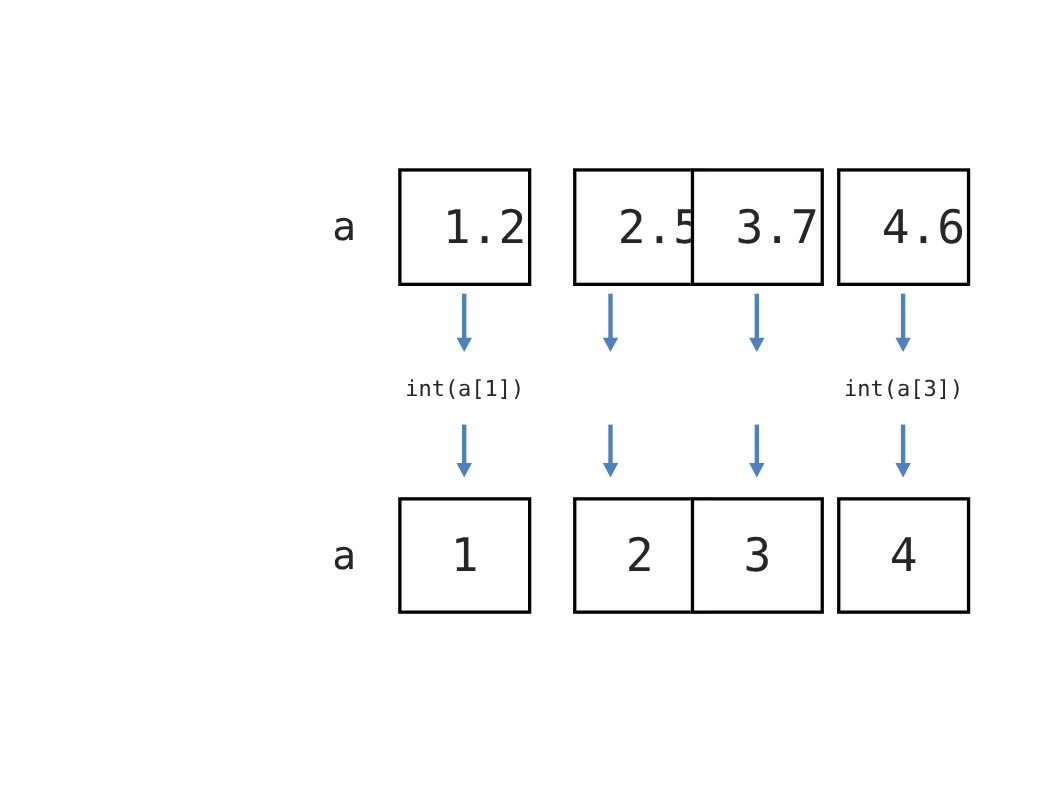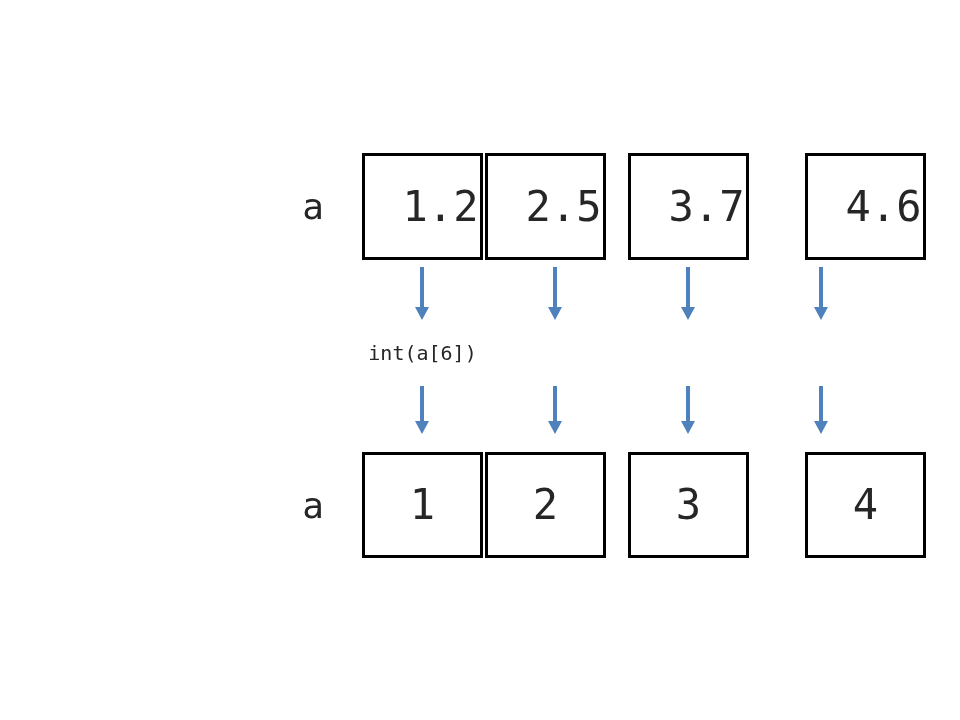--- a/index.html
+++ b/index.html
@@ -27,23 +27,23 @@
     background: var(--bg-color);
     display: flex;
     align-items: center;
     justify-content: center;
     font-size: 42px;
     line-height: 1;
   }
   .box.rtop { top: 153px; padding-left: 36px; }
   .box.rbot { top: 452px; height: 106px; }
   .bx0 { left: 362px; }
-  .bx1 { left: 485px; }
+  .bx1 { left: 521px; }
   .bx2 { left: 628px; }
-  .bx3 { left: 761px; margin-left: 44px; }
+  .bx3 { left: 761px; }
   .row-label {
     position: absolute;
     left: 293px;
     width: 40px;
     text-align: center;
     font-size: 36px;
     line-height: 42px;
   }
   .row-label.ltop { top: 186px; }
   .row-label.lbot { top: 485px; }
@@ -114,21 +114,22 @@
   </div>
   <div class="arrow set1 ax2">
     <div class="shaft"></div>
     <div class="head"></div>
   </div>
   <div class="arrow set1 ax3">
     <div class="shaft"></div>
     <div class="head"></div>
   </div>
 
-  <div class="op-label bx0">int(a[6])</div>
+  <div class="op-label bx0">int(a[1])</div>
+  <div class="op-label bx3">int(a[3])</div>
 
   <div class="arrow set2 ax0">
     <div class="shaft"></div>
     <div class="head"></div>
   </div>
   <div class="arrow set2 ax1">
     <div class="shaft"></div>
     <div class="head"></div>
   </div>
   <div class="arrow set2 ax2">

